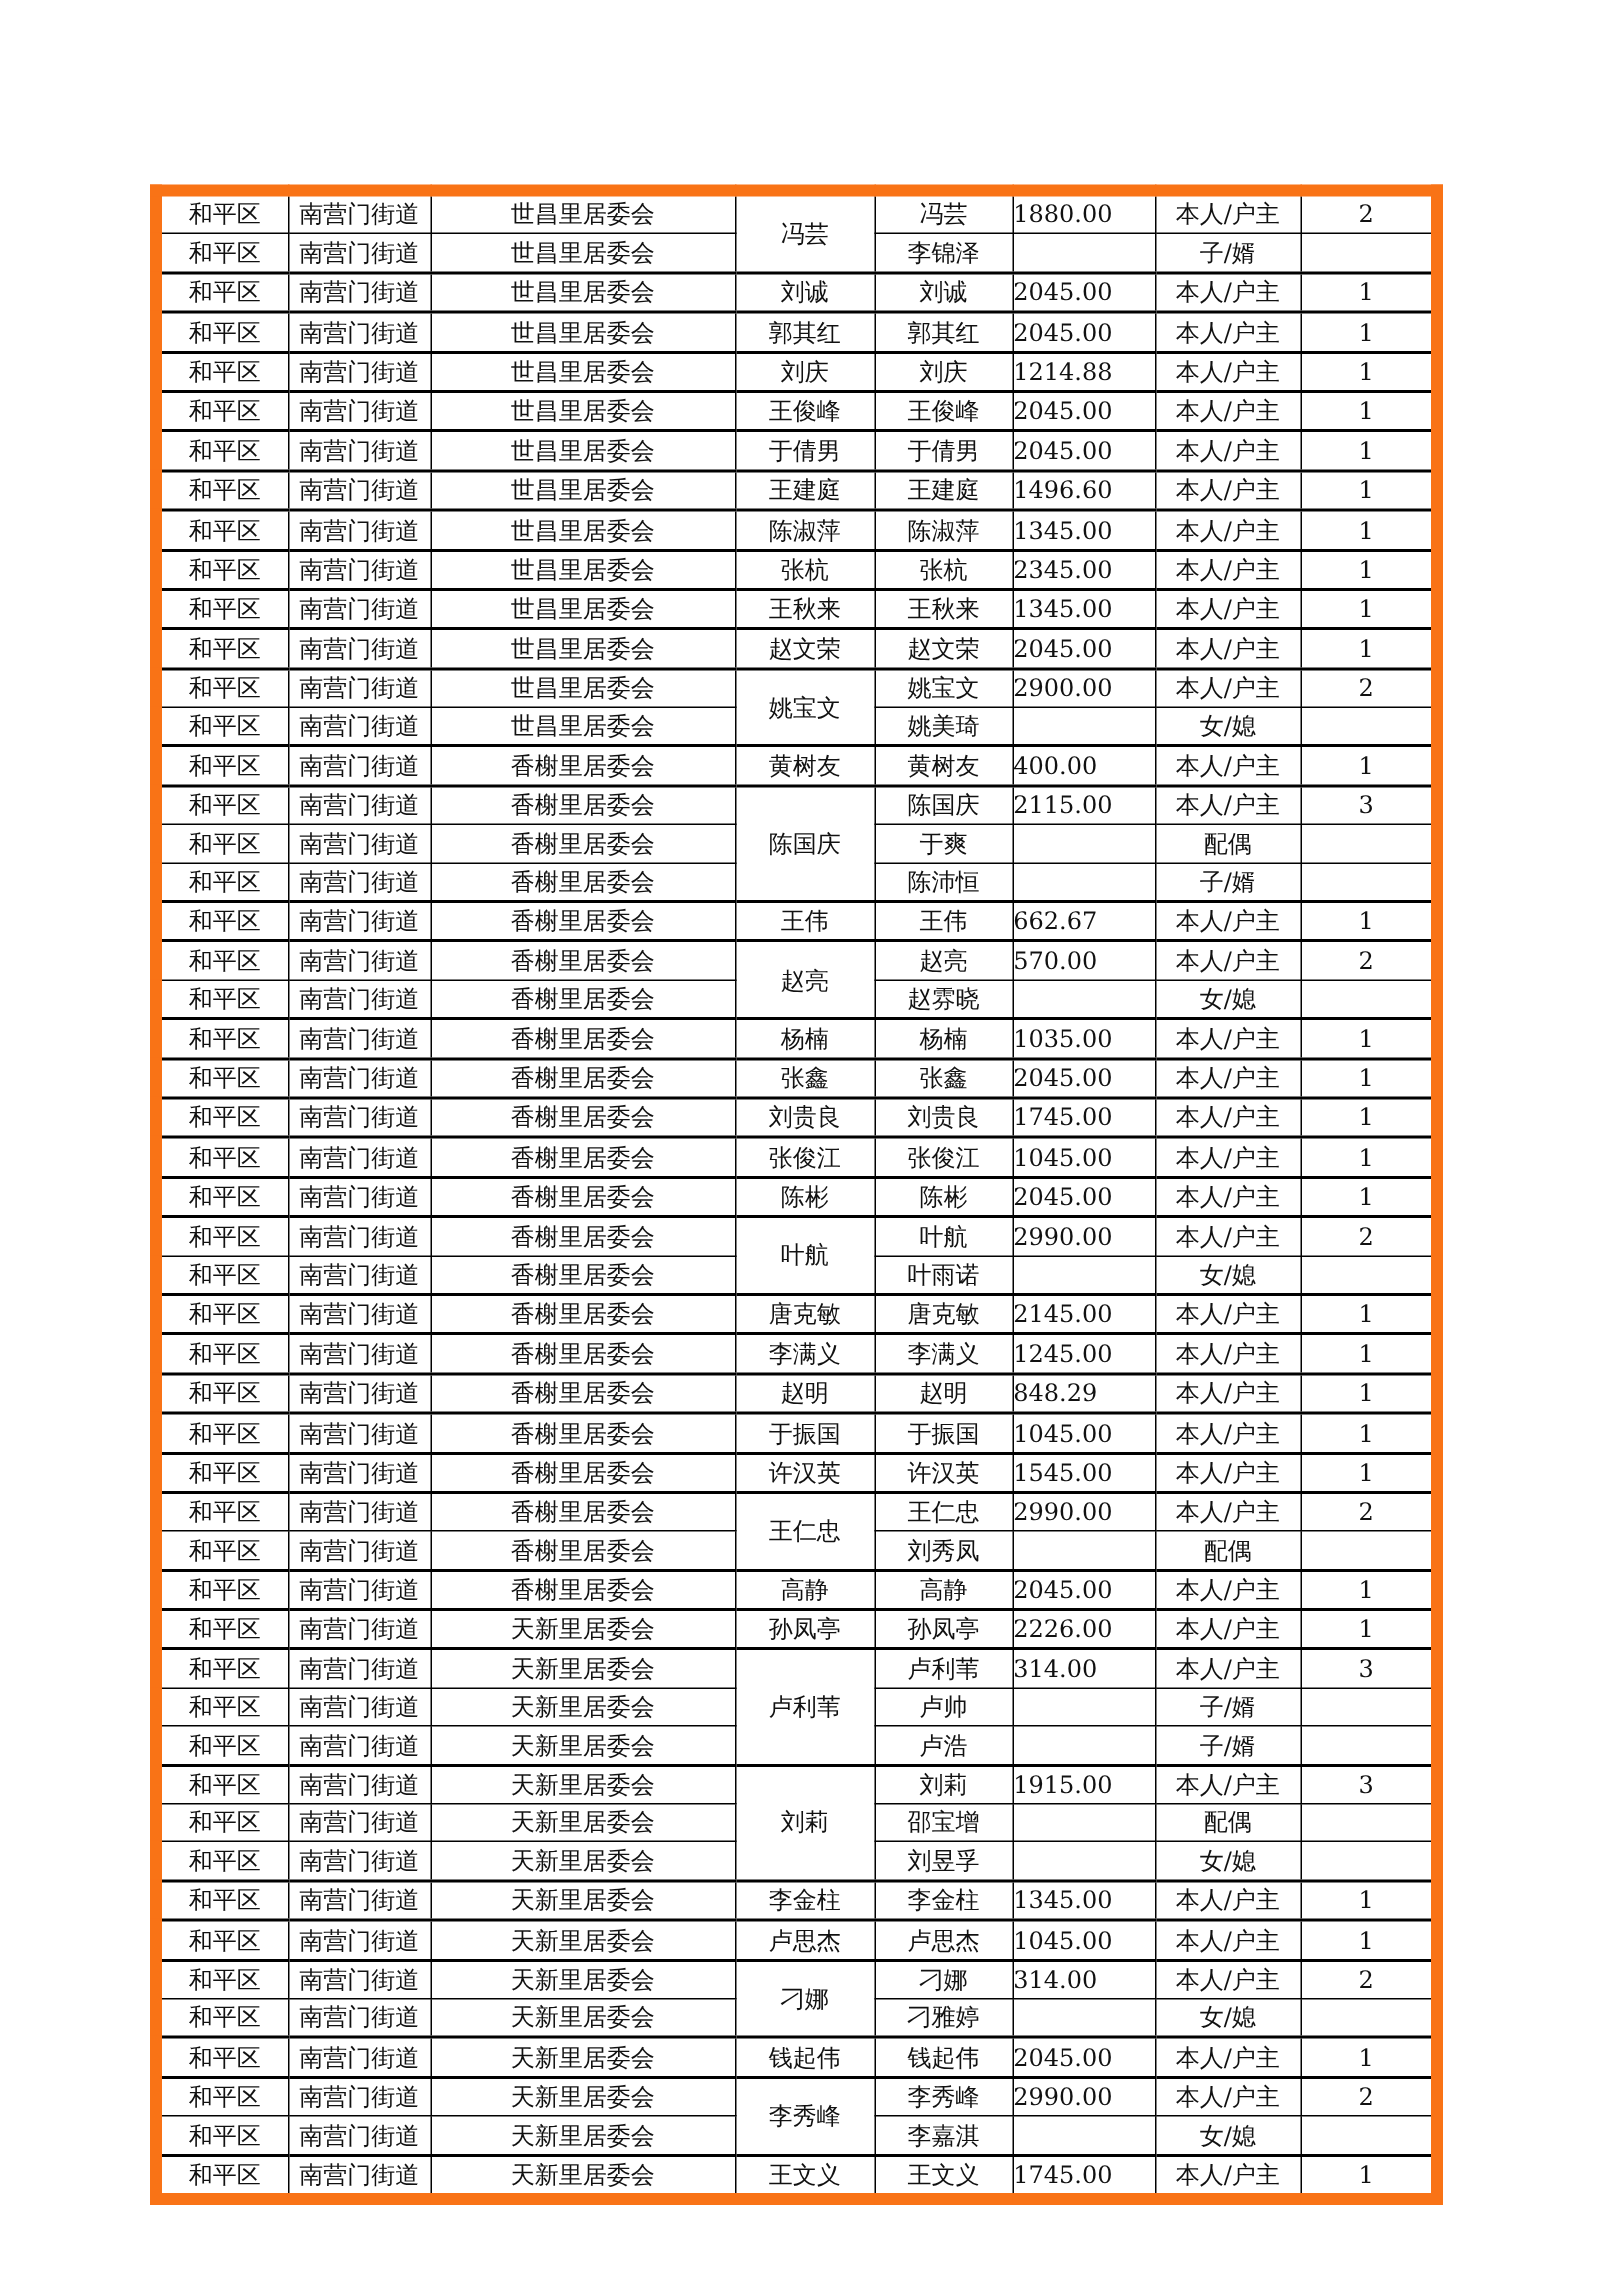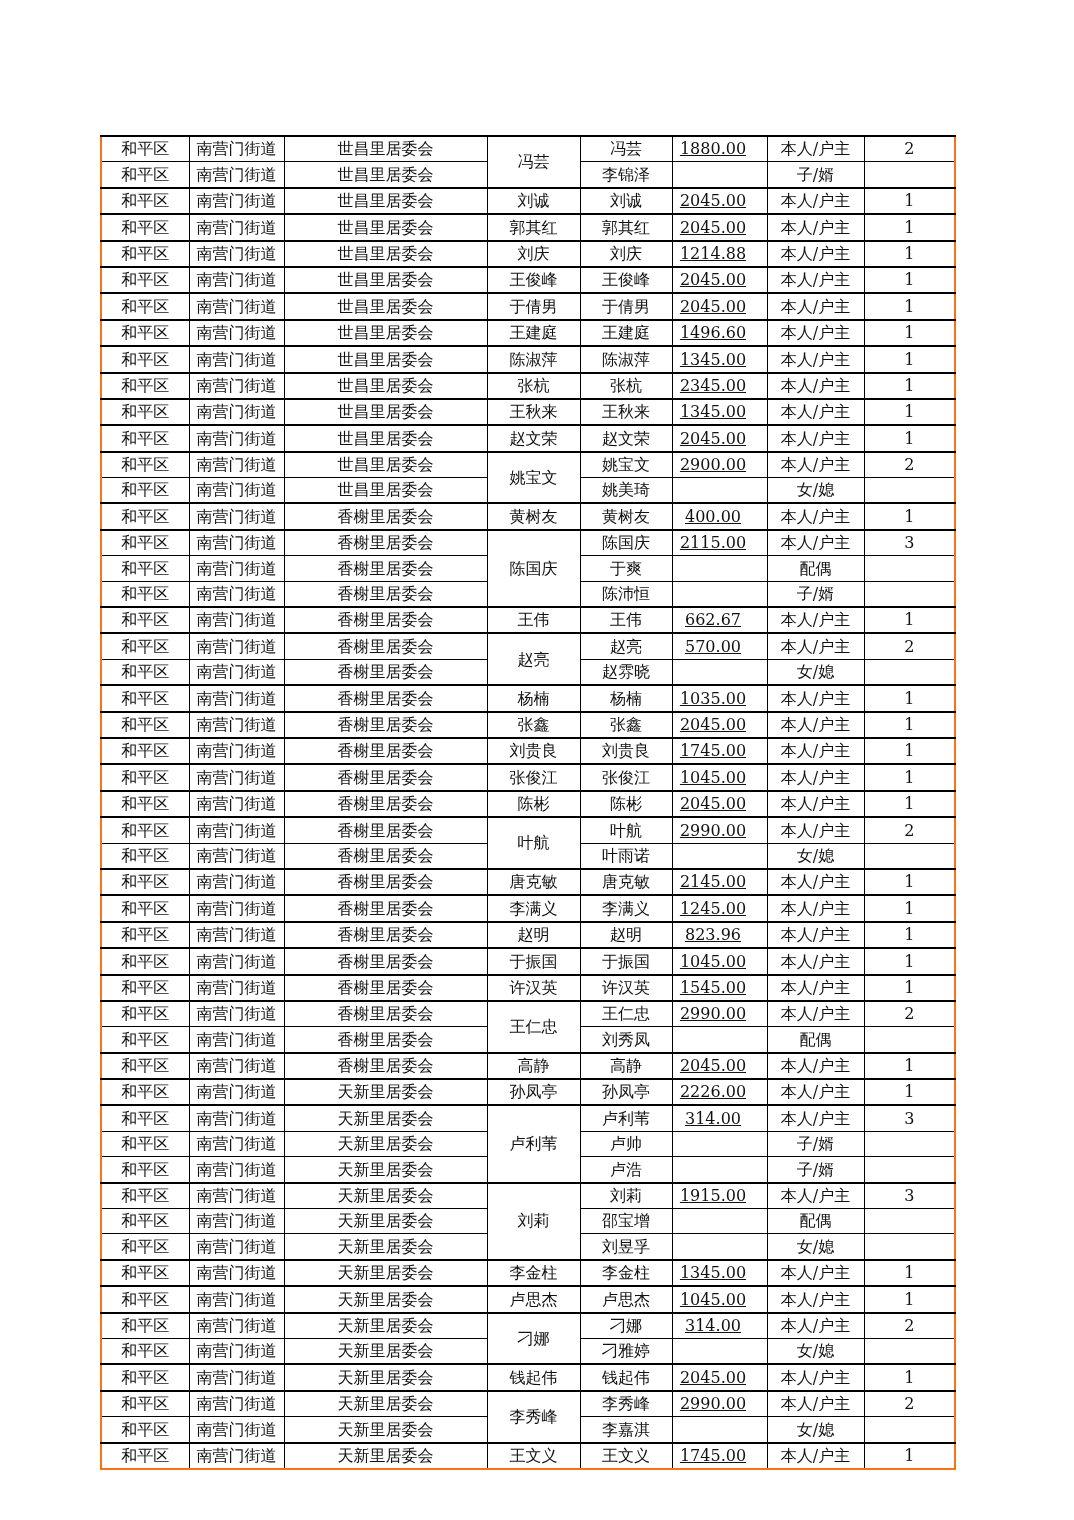--- a/index.html
+++ b/index.html
@@ -2,34 +2,34 @@
 <html><head>
 <meta charset="utf-8">
 <style>
   html,body{margin:0;padding:0;}
   body{
     width:1074px;height:1520px;position:relative;background:#ffffff;
     font-family:"DejaVu Serif","Liberation Serif",serif;color:#111111;
   }
   .page{position:absolute;inset:0;background:#ffffff;}
   table.grid{
-    position:absolute;left:100px;top:135px;
+    position:absolute;left:100px;top:123px;
     border-collapse:collapse;table-layout:fixed;
-    border:2px solid #f97316;
+    border:8px solid #f97316;
   }
   table.grid td{
     border:1px solid #000000;
     padding:0;margin:0;
     height:24.4px;
     font-size:16px;line-height:1.1;
     text-align:center;vertical-align:middle;
     white-space:nowrap;overflow:hidden;
   }
   table.grid tr.gs td{border-top:2px solid #000000;}
-  table.grid td.amt{text-align:center;padding-right:13px;text-decoration:underline;}
+  table.grid td.amt{text-align:left;padding-right:13px;}
   table.grid td.head{vertical-align:middle;}
 </style>
 </head>
 <body>
 
 <div class="page">
   <table class="grid">
     <colgroup>
       <col style="width:88px">
       <col style="width:95px">
@@ -334,21 +334,21 @@
           <td class="amt">1245.00</td>
           <td>本人/户主</td>
           <td>1</td>
         </tr>
         <tr class="gs">
           <td>和平区</td>
           <td>南营门街道</td>
           <td>香榭里居委会</td>
           <td class="head">赵明</td>
           <td>赵明</td>
-          <td class="amt">823.96</td>
+          <td class="amt">848.29</td>
           <td>本人/户主</td>
           <td>1</td>
         </tr>
         <tr class="gs">
           <td>和平区</td>
           <td>南营门街道</td>
           <td>香榭里居委会</td>
           <td class="head">于振国</td>
           <td>于振国</td>
           <td class="amt">1045.00</td>

